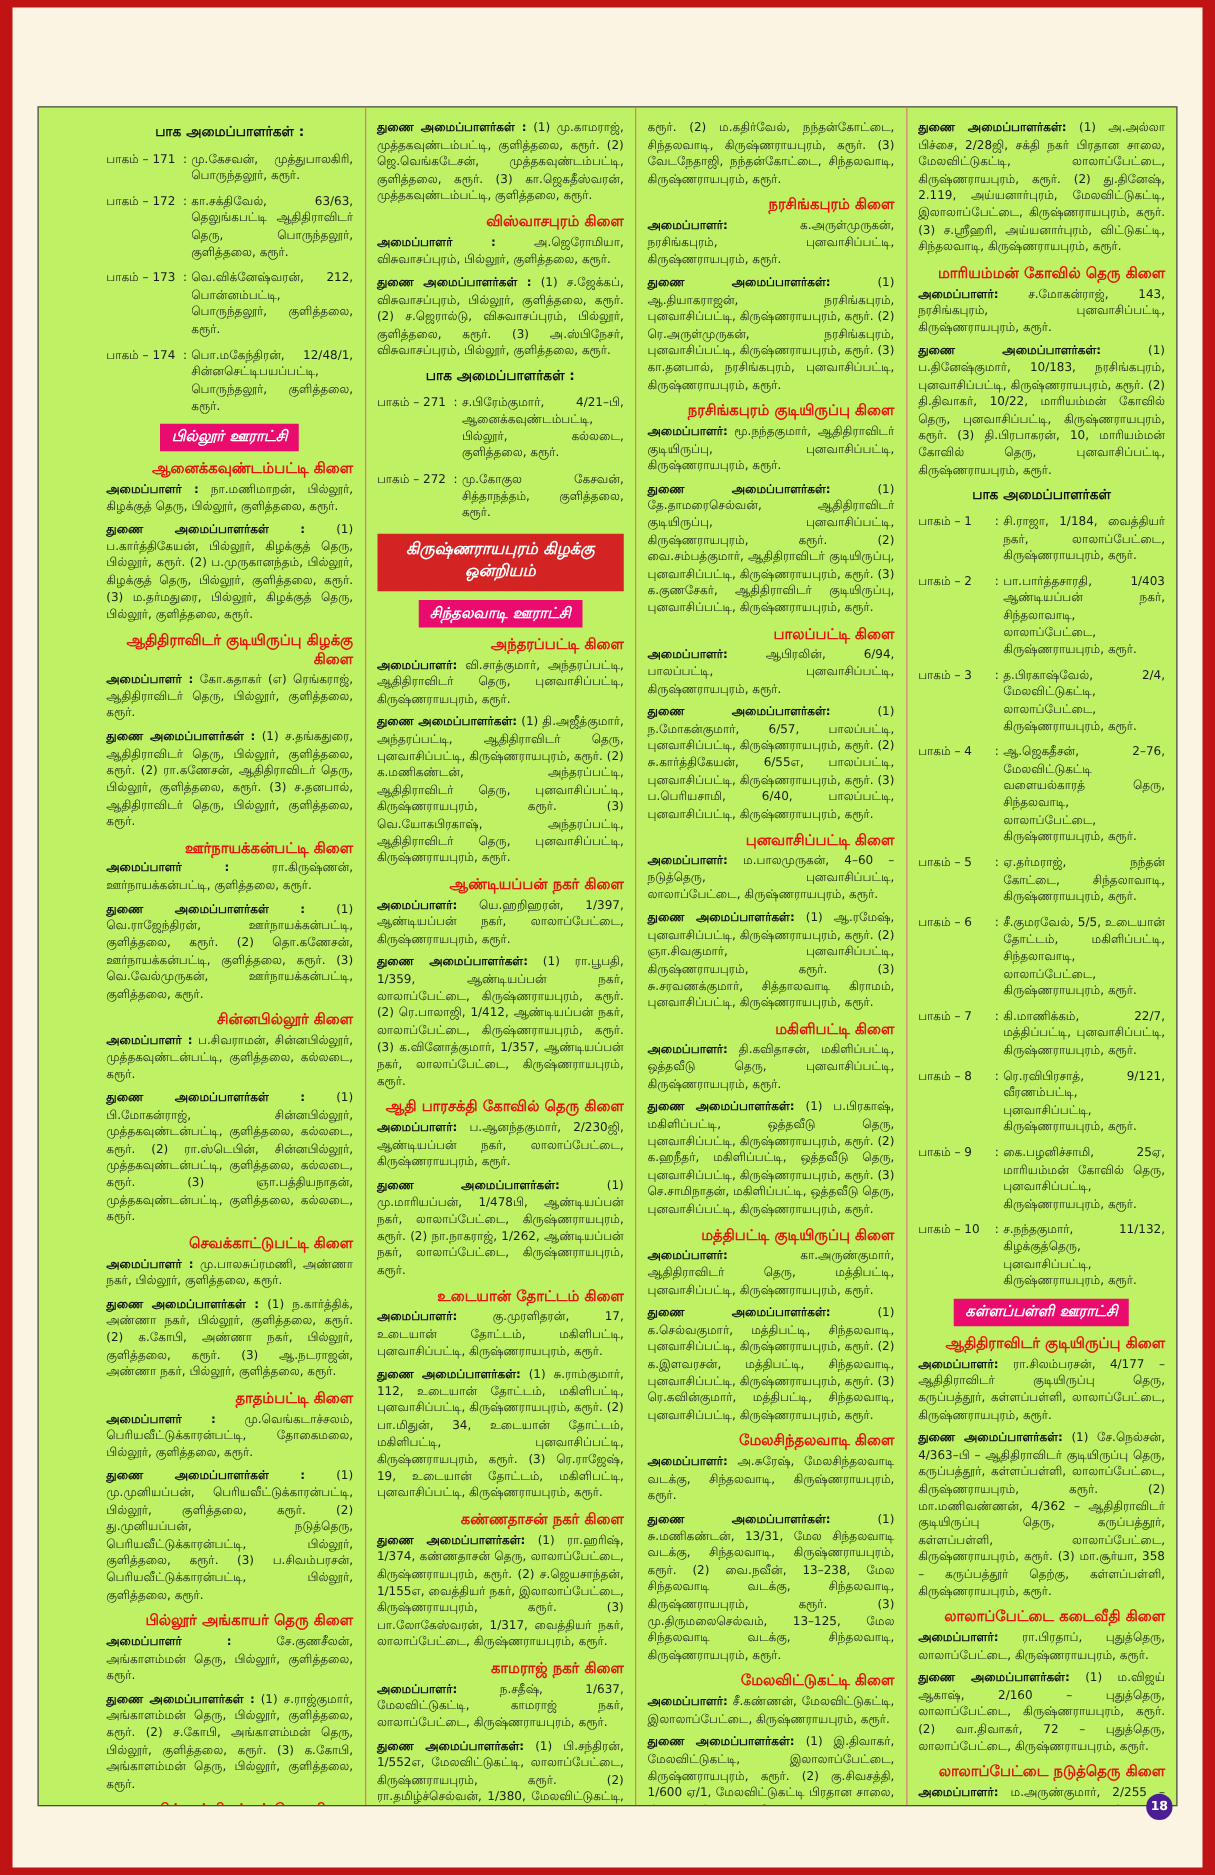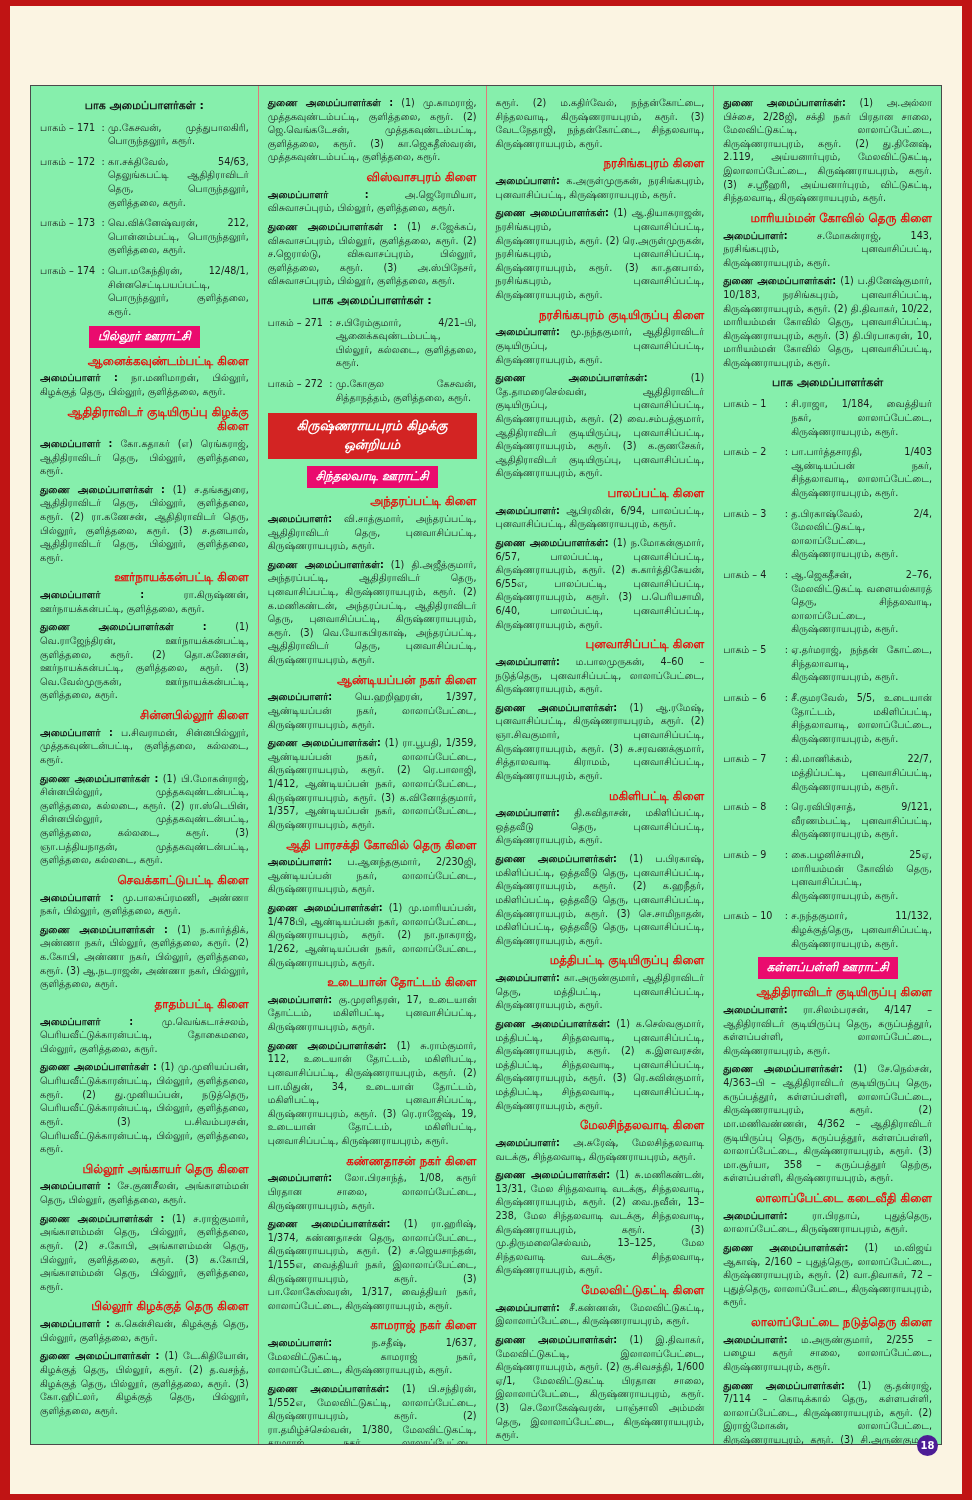--- a/index.html
+++ b/index.html
@@ -9,22 +9,23 @@
     font-family:"DejaVu Sans","Liberation Sans",sans-serif;
     color:#1c1c1c;
   }
   .edge{position:absolute;background:#c01414;}
   .edge-left{left:0;top:0;width:10px;height:1500px;}
   .edge-right{right:0;top:0;width:10px;height:1500px;}
   .edge-top{left:0;top:0;width:972px;height:6px;}
   .edge-bottom{left:0;bottom:0;width:972px;height:6px;}
   .frame{
     position:absolute;left:30px;right:30px;top:85px;bottom:55px;
-    border:1px solid #4a4a4a;background:#86efac;
+    border:1px solid #4a4a4a;background:#bef264;
     display:flex;
+    padding-left:45px;
   }
   .col{
     flex:1 1 0;padding:10px 9px 6px 9px;overflow:hidden;
     border-right:1px solid #e07a7a;
     font-size:9.6px;line-height:1.42;text-align:justify;
   }
   .col:last-child{border-right:none;}
   .blk-center{
     text-align:center;font-weight:bold;color:#111;
     font-size:11px;margin:2px 0 7px 0;
@@ -67,35 +68,36 @@
     <div class="col">
       <div class="blk-center">பாக அமைப்பாளர்கள் :</div>
       <div class="blk-baga">
         <span class="baga-num">பாகம் – 171</span>
         <span class="baga-colon">:</span>
         <span class="baga-text">மு.கேசவன், முத்துபாலகிரி, பொருந்தலூர், கரூர்.</span>
       </div>
       <div class="blk-baga">
         <span class="baga-num">பாகம் – 172</span>
         <span class="baga-colon">:</span>
-        <span class="baga-text">கா.சக்திவேல், 54/63, தெலுங்கபட்டி ஆதிதிராவிடர் தெரு, பொருந்தலூர், குளித்தலை, கரூர்.</span>
+        <span class="baga-text">கா.சக்திவேல், 63/63, தெலுங்கபட்டி ஆதிதிராவிடர் தெரு, பொருந்தலூர், குளித்தலை, கரூர்.</span>
       </div>
       <div class="blk-baga">
         <span class="baga-num">பாகம் – 173</span>
         <span class="baga-colon">:</span>
         <span class="baga-text">வெ.விக்னேஷ்வரன், 212, பொன்னம்பட்டி, பொருந்தலூர், குளித்தலை, கரூர்.</span>
       </div>
       <div class="blk-baga">
         <span class="baga-num">பாகம் – 174</span>
         <span class="baga-colon">:</span>
         <span class="baga-text">பொ.மகேந்திரன், 12/48/1, சின்னசெட்டிபயப்பட்டி, பொருந்தலூர், குளித்தலை, கரூர்.</span>
       </div>
       <div class="blk-boxwrap"><span class="blk-box">பில்லூர் ஊராட்சி</span></div>
       <div class="blk-head">ஆனைக்கவுண்டம்பட்டி கிளை</div>
       <div class="blk-para"><b>அமைப்பாளர் :</b> <span>நா.மணிமாறன், பில்லூர், கிழக்குத் தெரு, பில்லூர், குளித்தலை, கரூர்.</span></div>
+      <div class="blk-para"><b>துணை அமைப்பாளர்கள் :</b> <span>(1) ப.கார்த்திகேயன், பில்லூர், கிழக்குத் தெரு, பில்லூர், கரூர். (2) ப.முருகானந்தம், பில்லூர், கிழக்குத் தெரு, பில்லூர், குளித்தலை, கரூர். (3) ம.தர்மதுரை, பில்லூர், கிழக்குத் தெரு, பில்லூர், குளித்தலை, கரூர்.</span></div>
       <div class="blk-head">ஆதிதிராவிடர் குடியிருப்பு கிழக்கு கிளை</div>
       <div class="blk-para"><b>அமைப்பாளர் :</b> <span>கோ.கதாகர் (எ) ரெங்கராஜ், ஆதிதிராவிடர் தெரு, பில்லூர், குளித்தலை, கரூர்.</span></div>
       <div class="blk-para"><b>துணை அமைப்பாளர்கள் :</b> <span>(1) ச.தங்கதுரை, ஆதிதிராவிடர் தெரு, பில்லூர், குளித்தலை, கரூர். (2) ரா.கணேசன், ஆதிதிராவிடர் தெரு, பில்லூர், குளித்தலை, கரூர். (3) ச.தனபால், ஆதிதிராவிடர் தெரு, பில்லூர், குளித்தலை, கரூர்.</span></div>
       <div class="blk-head">ஊர்நாயக்கன்பட்டி கிளை</div>
       <div class="blk-para"><b>அமைப்பாளர் :</b> <span>ரா.கிருஷ்ணன், ஊர்நாயக்கன்பட்டி, குளித்தலை, கரூர்.</span></div>
       <div class="blk-para"><b>துணை அமைப்பாளர்கள் :</b> <span>(1) வெ.ராஜேந்திரன், ஊர்நாயக்கன்பட்டி, குளித்தலை, கரூர். (2) தொ.கணேசன், ஊர்நாயக்கன்பட்டி, குளித்தலை, கரூர். (3) வெ.வேல்முருகன், ஊர்நாயக்கன்பட்டி, குளித்தலை, கரூர்.</span></div>
       <div class="blk-head">சின்னபில்லூர் கிளை</div>
       <div class="blk-para"><b>அமைப்பாளர் :</b> <span>ப.சிவராமன், சின்னபில்லூர், முத்தகவுண்டன்பட்டி, குளித்தலை, கல்லடை, கரூர்.</span></div>
       <div class="blk-para"><b>துணை அமைப்பாளர்கள் :</b> <span>(1) பி.மோகன்ராஜ், சின்னபில்லூர், முத்தகவுண்டன்பட்டி, குளித்தலை, கல்லடை, கரூர். (2) ரா.ஸ்டெபின், சின்னபில்லூர், முத்தகவுண்டன்பட்டி, குளித்தலை, கல்லடை, கரூர். (3) ஞா.பத்தியநாதன், முத்தகவுண்டன்பட்டி, குளித்தலை, கல்லடை, கரூர்.</span></div>
       <div class="blk-head">செவக்காட்டுபட்டி கிளை</div>
@@ -135,21 +137,20 @@
       <div class="blk-head">ஆண்டியப்பன் நகர் கிளை</div>
       <div class="blk-para"><b>அமைப்பாளர்:</b> <span>யெ.ஹறிஹரன், 1/397, ஆண்டியப்பன் நகர், லாலாப்பேட்டை, கிருஷ்ணராயபுரம், கரூர்.</span></div>
       <div class="blk-para"><b>துணை அமைப்பாளர்கள்:</b> <span>(1) ரா.பூபதி, 1/359, ஆண்டியப்பன் நகர், லாலாப்பேட்டை, கிருஷ்ணராயபுரம், கரூர். (2) ரெ.பாலாஜி, 1/412, ஆண்டியப்பன் நகர், லாலாப்பேட்டை, கிருஷ்ணராயபுரம், கரூர். (3) க.வினோத்குமார், 1/357, ஆண்டியப்பன் நகர், லாலாப்பேட்டை, கிருஷ்ணராயபுரம், கரூர்.</span></div>
       <div class="blk-head">ஆதி பாரசக்தி கோவில் தெரு கிளை</div>
       <div class="blk-para"><b>அமைப்பாளர்:</b> <span>ப.ஆனந்தகுமார், 2/230ஜி, ஆண்டியப்பன் நகர், லாலாப்பேட்டை, கிருஷ்ணராயபுரம், கரூர்.</span></div>
       <div class="blk-para"><b>துணை அமைப்பாளர்கள்:</b> <span>(1) மு.மாரியப்பன், 1/478பி, ஆண்டியப்பன் நகர், லாலாப்பேட்டை, கிருஷ்ணராயபுரம், கரூர். (2) நா.நாகராஜ், 1/262, ஆண்டியப்பன் நகர், லாலாப்பேட்டை, கிருஷ்ணராயபுரம், கரூர்.</span></div>
       <div class="blk-head">உடையான் தோட்டம் கிளை</div>
       <div class="blk-para"><b>அமைப்பாளர்:</b> <span>கு.முரளிதரன், 17, உடையான் தோட்டம், மகிளிபட்டி, புனவாசிப்பட்டி, கிருஷ்ணராயபுரம், கரூர்.</span></div>
       <div class="blk-para"><b>துணை அமைப்பாளர்கள்:</b> <span>(1) சு.ராம்குமார், 112, உடையான் தோட்டம், மகிளிபட்டி, புனவாசிப்பட்டி, கிருஷ்ணராயபுரம், கரூர். (2) பா.மிதுன், 34, உடையான் தோட்டம், மகிளிபட்டி, புனவாசிப்பட்டி, கிருஷ்ணராயபுரம், கரூர். (3) ரெ.ராஜேஷ், 19, உடையான் தோட்டம், மகிளிபட்டி, புனவாசிப்பட்டி, கிருஷ்ணராயபுரம், கரூர்.</span></div>
       <div class="blk-head">கண்ணதாசன் நகர் கிளை</div>
-      <div class="blk-para"><b>அமைப்பாளர்:</b> <span>லோ.பிரசாந்த், 1/08, கரூர் பிரதான சாலை, லாலாப்பேட்டை, கிருஷ்ணராயபுரம், கரூர்.</span></div>
       <div class="blk-para"><b>துணை அமைப்பாளர்கள்:</b> <span>(1) ரா.ஹரிஷ், 1/374, கண்ணதாசன் தெரு, லாலாப்பேட்டை, கிருஷ்ணராயபுரம், கரூர். (2) ச.ஜெயசாந்தன், 1/155எ, வைத்தியர் நகர், இலாலாப்பேட்டை, கிருஷ்ணராயபுரம், கரூர். (3) பா.லோகேஸ்வரன், 1/317, வைத்தியர் நகர், லாலாப்பேட்டை, கிருஷ்ணராயபுரம், கரூர்.</span></div>
       <div class="blk-head">காமராஜ் நகர் கிளை</div>
       <div class="blk-para"><b>அமைப்பாளர்:</b> <span>ந.சதீஷ், 1/637, மேலவிட்டுகட்டி, காமராஜ் நகர், லாலாப்பேட்டை, கிருஷ்ணராயபுரம், கரூர்.</span></div>
       <div class="blk-para"><b>துணை அமைப்பாளர்கள்:</b> <span>(1) பி.சந்திரன், 1/552எ, மேலவிட்டுகட்டி, லாலாப்பேட்டை, கிருஷ்ணராயபுரம், கரூர். (2) ரா.தமிழ்ச்செல்வன், 1/380, மேலவிட்டுகட்டி, காமராஜ் நகர், லாலாப்பேட்டை, கிருஷ்ணராயபுரம், கரூர். (3) செ.தினேஷ்குமார், மேலவிட்டுகட்டி, காமராஜ் நகர், லாலாப்பேட்டை, கிருஷ்ணராயபுரம், கரூர்.</span></div>
     </div>
     <div class="col">
       <div class="blk-para"><span>கரூர். (2) ம.கதிர்வேல், நந்தன்கோட்டை, சிந்தலவாடி, கிருஷ்ணராயபுரம், கரூர். (3) வேடநேதாஜி, நந்தன்கோட்டை, சிந்தலவாடி, கிருஷ்ணராயபுரம், கரூர்.</span></div>
       <div class="blk-head">நரசிங்கபுரம் கிளை</div>
       <div class="blk-para"><b>அமைப்பாளர்:</b> <span>க.அருள்முருகன், நரசிங்கபுரம், புனவாசிப்பட்டி, கிருஷ்ணராயபுரம், கரூர்.</span></div>
       <div class="blk-para"><b>துணை அமைப்பாளர்கள்:</b> <span>(1) ஆ.தியாகராஜன், நரசிங்கபுரம், புனவாசிப்பட்டி, கிருஷ்ணராயபுரம், கரூர். (2) ரெ.அருள்முருகன், நரசிங்கபுரம், புனவாசிப்பட்டி, கிருஷ்ணராயபுரம், கரூர். (3) கா.தனபால், நரசிங்கபுரம், புனவாசிப்பட்டி, கிருஷ்ணராயபுரம், கரூர்.</span></div>
@@ -226,21 +227,21 @@
         <span class="baga-colon">:</span>
         <span class="baga-text">கை.பழனிச்சாமி, 25ஏ, மாரியம்மன் கோவில் தெரு, புனவாசிப்பட்டி, கிருஷ்ணராயபுரம், கரூர்.</span>
       </div>
       <div class="blk-baga">
         <span class="baga-num">பாகம் – 10</span>
         <span class="baga-colon">:</span>
         <span class="baga-text">ச.நந்தகுமார், 11/132, கிழக்குத்தெரு, புனவாசிப்பட்டி, கிருஷ்ணராயபுரம், கரூர்.</span>
       </div>
       <div class="blk-boxwrap"><span class="blk-box">கள்ளப்பள்ளி ஊராட்சி</span></div>
       <div class="blk-head">ஆதிதிராவிடர் குடியிருப்பு கிளை</div>
-      <div class="blk-para"><b>அமைப்பாளர்:</b> <span>ரா.சிலம்பரசன், 4/147 – ஆதிதிராவிடர் குடியிருப்பு தெரு, கருப்பத்தூர், கள்ளப்பள்ளி, லாலாப்பேட்டை, கிருஷ்ணராயபுரம், கரூர்.</span></div>
+      <div class="blk-para"><b>அமைப்பாளர்:</b> <span>ரா.சிலம்பரசன், 4/177 – ஆதிதிராவிடர் குடியிருப்பு தெரு, கருப்பத்தூர், கள்ளப்பள்ளி, லாலாப்பேட்டை, கிருஷ்ணராயபுரம், கரூர்.</span></div>
       <div class="blk-para"><b>துணை அமைப்பாளர்கள்:</b> <span>(1) சே.நெல்சன், 4/363–பி – ஆதிதிராவிடர் குடியிருப்பு தெரு, கருப்பத்தூர், கள்ளப்பள்ளி, லாலாப்பேட்டை, கிருஷ்ணராயபுரம், கரூர். (2) மா.மணிவண்ணன், 4/362 – ஆதிதிராவிடர் குடியிருப்பு தெரு, கருப்பத்தூர், கள்ளப்பள்ளி, லாலாப்பேட்டை, கிருஷ்ணராயபுரம், கரூர். (3) மா.சூர்யா, 358 – கருப்பத்தூர் தெற்கு, கள்ளப்பள்ளி, கிருஷ்ணராயபுரம், கரூர்.</span></div>
       <div class="blk-head">லாலாப்பேட்டை கடைவீதி கிளை</div>
       <div class="blk-para"><b>அமைப்பாளர்:</b> <span>ரா.பிரதாப், புதுத்தெரு, லாலாப்பேட்டை, கிருஷ்ணராயபுரம், கரூர்.</span></div>
       <div class="blk-para"><b>துணை அமைப்பாளர்கள்:</b> <span>(1) ம.விஜய் ஆகாஷ், 2/160 – புதுத்தெரு, லாலாப்பேட்டை, கிருஷ்ணராயபுரம், கரூர். (2) வா.திவாகர், 72 – புதுத்தெரு, லாலாப்பேட்டை, கிருஷ்ணராயபுரம், கரூர்.</span></div>
       <div class="blk-head">லாலாப்பேட்டை நடுத்தெரு கிளை</div>
       <div class="blk-para"><b>அமைப்பாளர்:</b> <span>ம.அருண்குமார், 2/255 – பழைய கரூர் சாலை, லாலாப்பேட்டை, கிருஷ்ணராயபுரம், கரூர்.</span></div>
       <div class="blk-para"><b>துணை அமைப்பாளர்கள்:</b> <span>(1) கு.தன்ராஜ், 7/114 – கொடிக்கால் தெரு, கள்ளபள்ளி, லாலாப்பேட்டை, கிருஷ்ணராயபுரம், கரூர். (2) இராஜ்மோகன், லாலாப்பேட்டை, கிருஷ்ணராயபுரம், கரூர். (3) சி.அருண்குமார், 3/101 – புதுத்தெரு, லாலாப்பேட்டை, கிருஷ்ணராயபுரம், கரூர்.</span></div>
     </div>
   </div>
 

